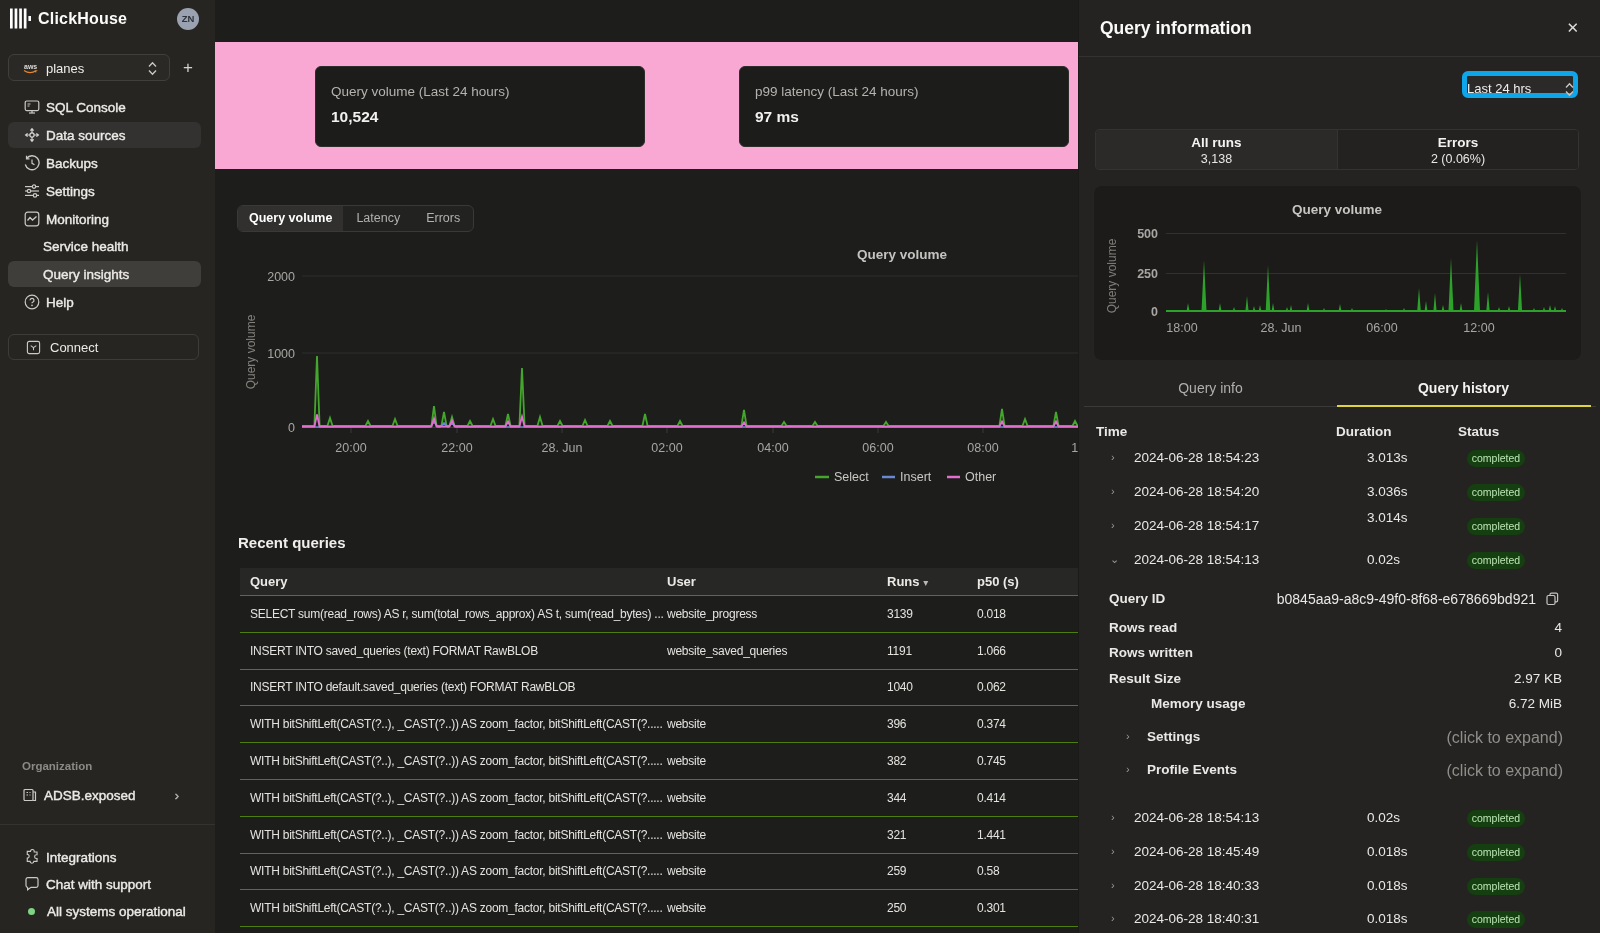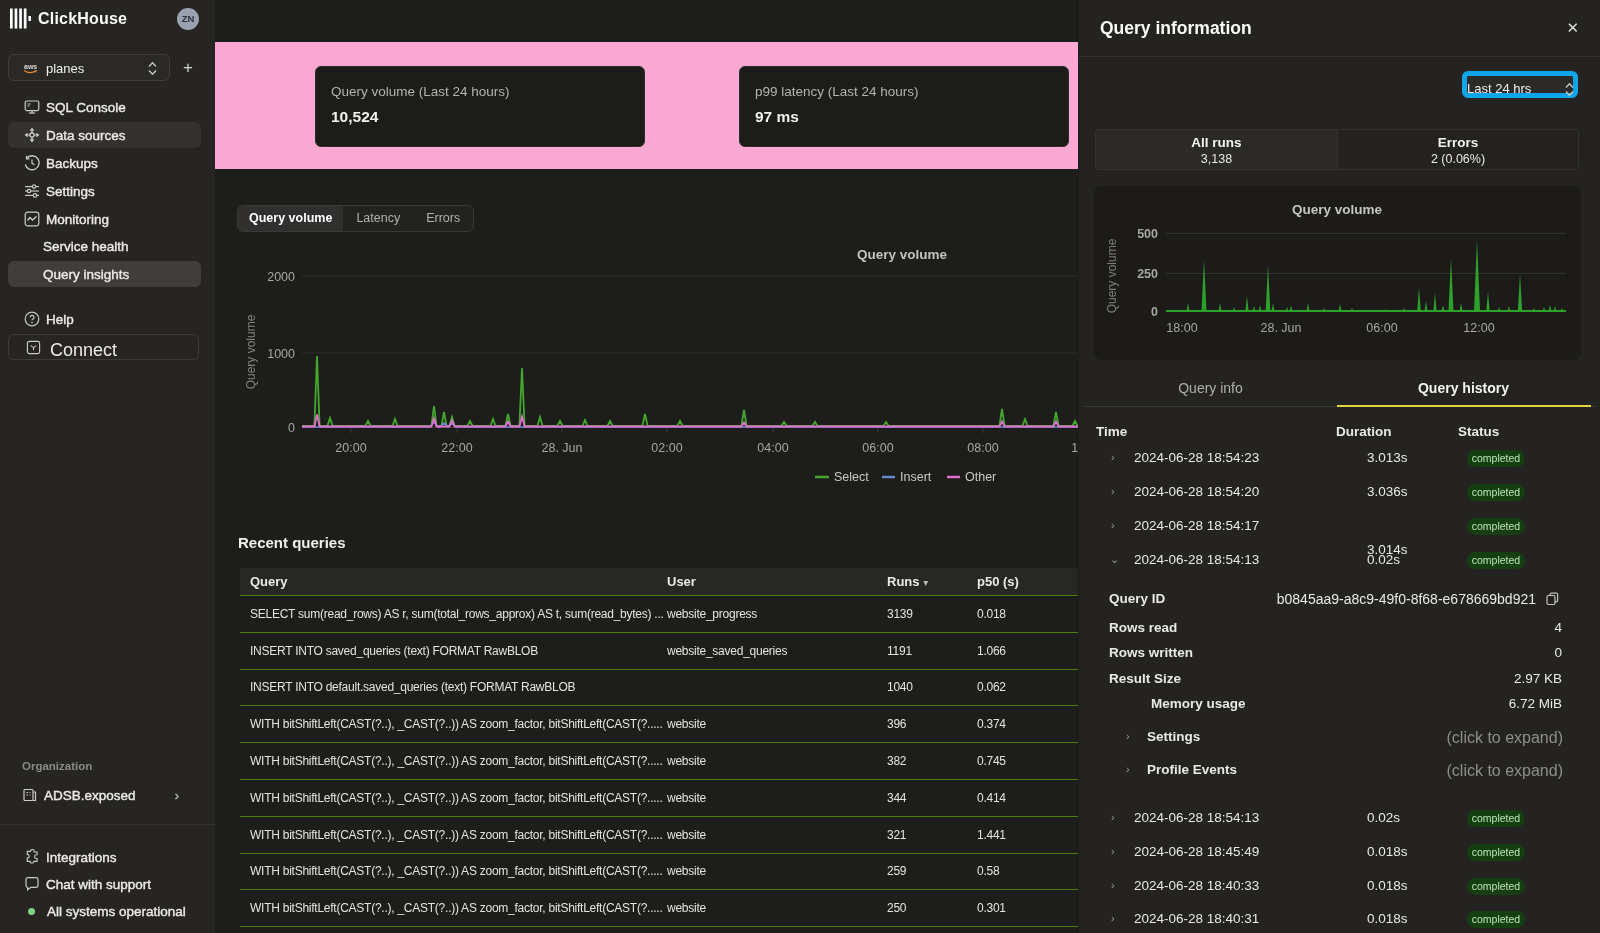--- a/index.html
+++ b/index.html
@@ -139,38 +139,38 @@
       <svg class="ic" viewBox="0 0 16 16">
           <g stroke="#cbcac7" stroke-width="1.2" fill="none">
             <rect x="1.2" y="1.2" width="13.6" height="13.6" rx="2.5"></rect>
             <path d="M3.5,9.5 L6,6.5 L8.5,9 L12.5,5.5" stroke-width="1.3"></path>
           </g>
         </svg>
       Monitoring
     </div>
     <div class="navitem noic" style="top:233px;padding-left:35px;">Service health</div>
     <div class="navitem noic" style="top:261px;padding-left:35px;background:#403e3a;">Query insights</div>
-    <div class="navitem" style="top:289px;margin-top:17px;">
+    <div class="navitem" style="top:289px;">
       <svg class="ic" viewBox="0 0 16 16">
           <g stroke="#cbcac7" stroke-width="1.2" fill="none">
             <circle cx="8" cy="8" r="6.8"></circle>
             <path d="M6,6.2 a2,2 0 1 1 2.6,2 c-0.5,0.2 -0.6,0.5 -0.6,1"></path>
             <circle cx="8" cy="11.4" r="0.8" fill="#cbcac7" stroke="none"></circle>
           </g>
         </svg>
       Help
     </div>
     <div class="abs" style="left:8px;top:334px;width:191px;height:26px;border:1px solid #3d3c39;border-radius:6px;">
       <svg class="abs" style="left:17px;top:5px;" width="15" height="15" viewBox="0 0 16 16">
           <g stroke="#cbcac7" stroke-width="1.2" fill="none">
             <rect x="1.5" y="1.5" width="13" height="13" rx="2"></rect>
             <path d="M5,6 l3,2.2 L11,6 M8,8.2 V11" stroke-width="1.1"></path>
           </g>
         </svg>
-      <span class="abs" style="left:41px;top:5px;color:#eceae7;font-size:18px;">Connect</span>
+      <span class="abs" style="left:41px;top:5px;color:#eceae7;font-size:13px;">Connect</span>
     </div>
 
     <div class="abs" style="left:22px;top:760px;color:#8b8a87;font-size:11.5px;font-weight:bold;">Organization</div>
     <div class="navitem" style="top:782px;">
       <svg class="ic" style="margin-left:14px;" viewBox="0 0 16 16">
           <g stroke="#cbcac7" stroke-width="1.2" fill="none">
             <rect x="2" y="2.5" width="9" height="11" rx="1"></rect>
             <path d="M11,5 h2.5 v8.5 h-2.5 M4.5,5.5 h1.5 M4.5,8 h1.5 M7.5,5.5 h1 M7.5,8 h1"></path>
           </g>
         </svg>
@@ -376,21 +376,21 @@
       <div class="prow" style="left:288px;top:450px;">3.013s</div>
       <div class="badge" style="left:388px;top:450px;">completed</div>
 
       <div class="prow chev" style="left:32px;top:485px;">›</div>
       <div class="prow" style="left:55px;top:484px;">2024-06-28 18:54:20</div>
       <div class="prow" style="left:288px;top:484px;text-align:right;">3.036s</div>
       <div class="badge" style="left:388px;top:484px;">completed</div>
 
       <div class="prow chev" style="left:32px;top:519px;">›</div>
       <div class="prow" style="left:55px;top:518px;">2024-06-28 18:54:17</div>
-      <div class="prow" style="left:288px;top:542px;">3.014s</div>
+      <div class="prow" style="left:288px;top:510px;">3.014s</div>
       <div class="badge" style="left:388px;top:518px;">completed</div>
 
       <div class="prow chev" style="left:31px;top:553px;">⌄</div>
       <div class="prow" style="left:55px;top:552px;">2024-06-28 18:54:13</div>
       <div class="prow" style="left:288px;top:552px;">0.02s</div>
       <div class="badge" style="left:388px;top:552px;">completed</div>
 
       <div class="klabel" style="top:591px;">Query ID</div>
       <div class="kval" style="top:591px;right:64px;font-size:14px;">b0845aa9-a8c9-49f0-8f68-e678669bd921</div>
       <svg class="abs" style="left:467px;top:592px;" width="13" height="14" viewBox="0 0 13 14">

